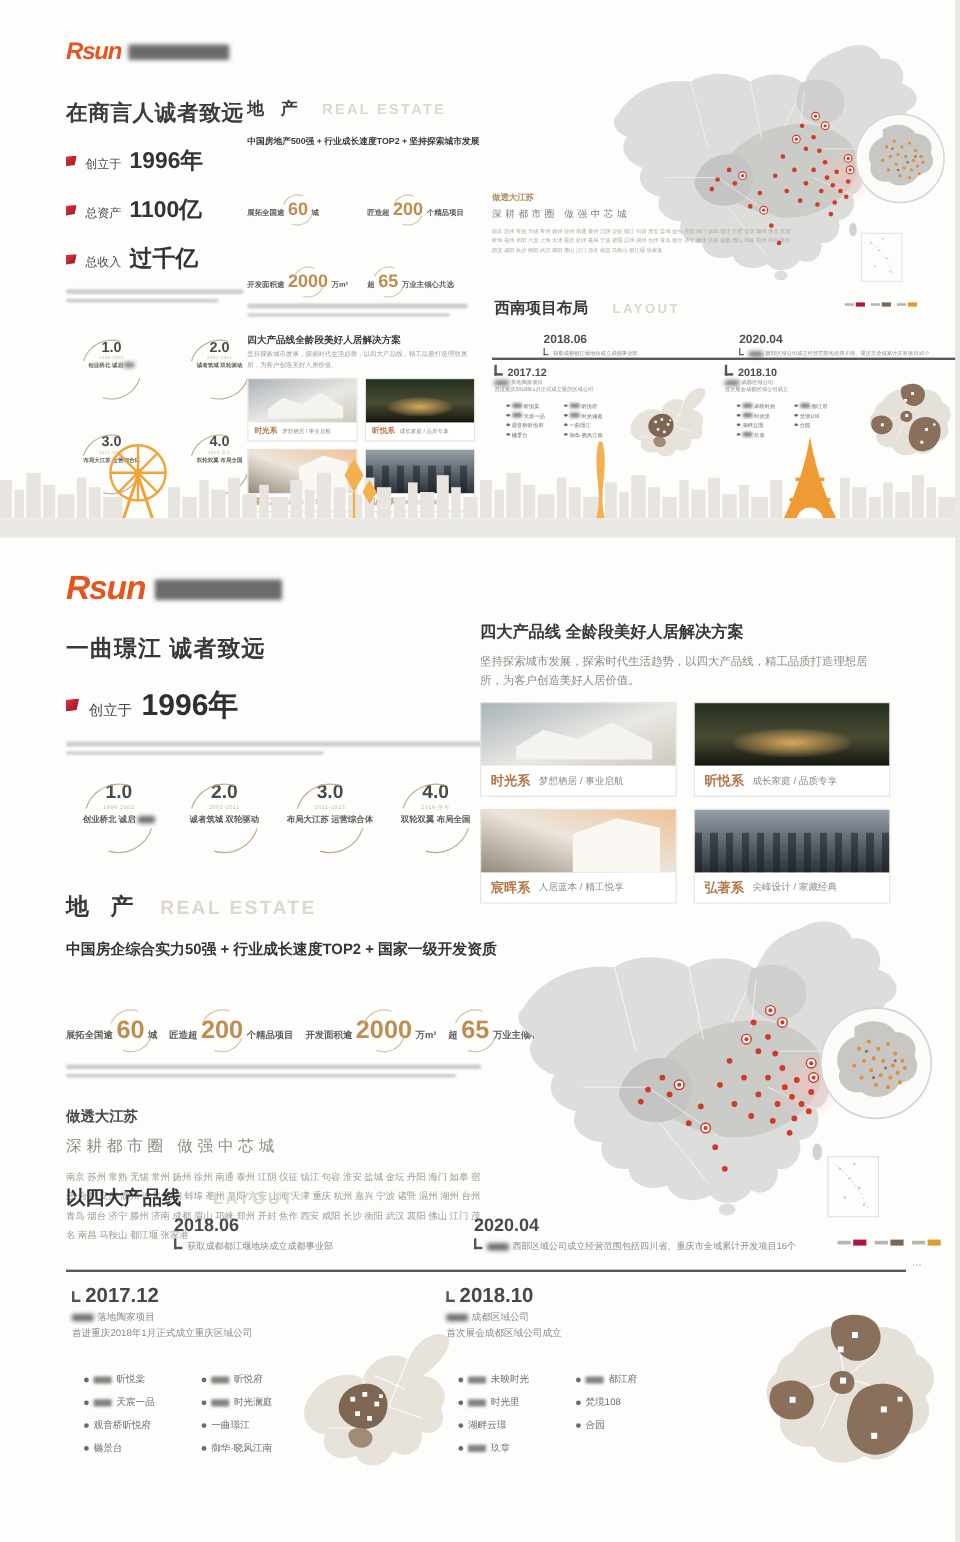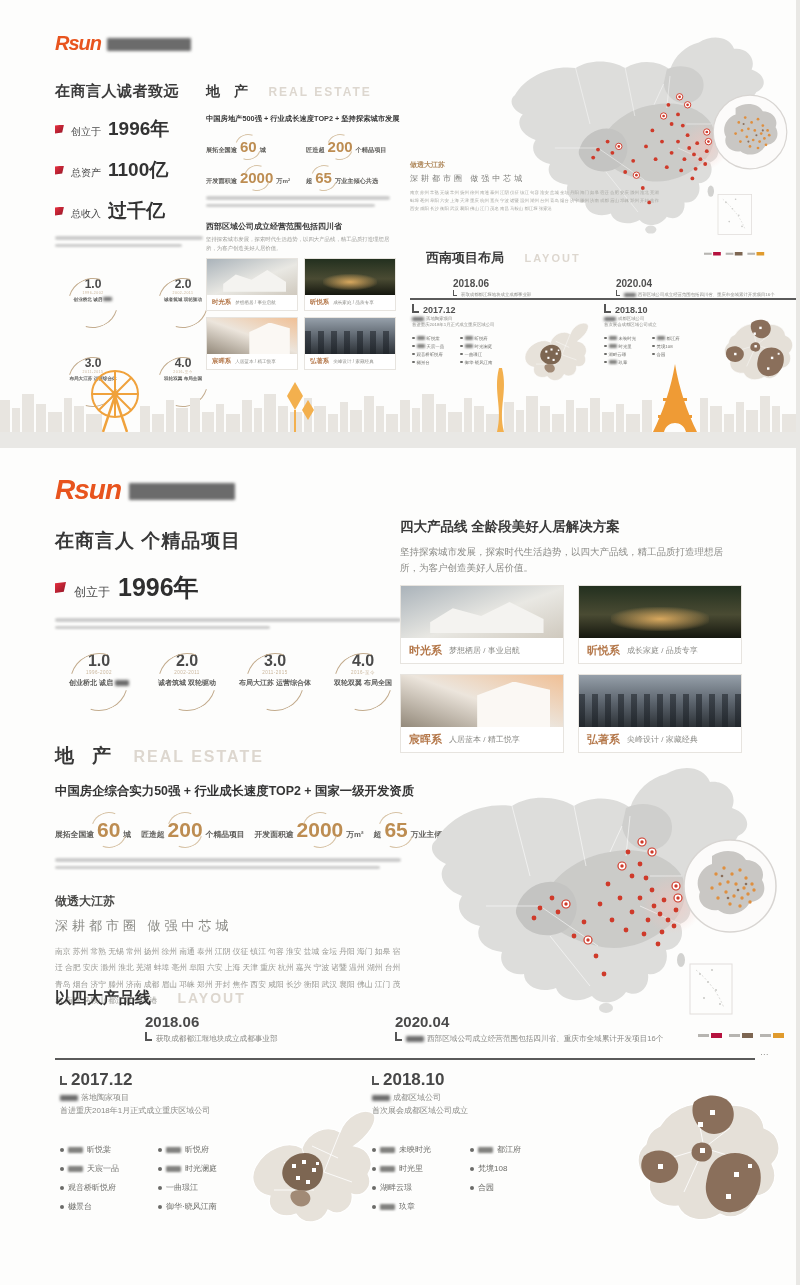--- a/index.html
+++ b/index.html
@@ -28,21 +28,21 @@
   .era::before{content:"";position:absolute;left:50%;top:50%;width:var(--c);height:var(--c);
     border-radius:50%;border:1.3px solid #c3ac8e;border-left-color:transparent;border-right-color:transparent;
     transform:translate(-50%,-50%) rotate(-28deg);}
   .era-num{font-weight:700;color:#4a4a4a;line-height:1.05;}
   .era-years{color:#c9b59a;letter-spacing:.5px;}
   .era-label{color:#5d5d5b;font-weight:600;white-space:nowrap;}
 
   
   .stat{white-space:nowrap;}
   .s-pre,.s-suf{color:#5f5e5b;font-weight:600;}
-  .s-num{position:relative;display:inline-block;color:#bd8d52;font-weight:700;padding:0 3px;}
+  .s-num{position:relative;display:inline-block;color:#bd8d52;font-weight:700;padding:0 3px;margin-top:29px;}
   .s-num::before{content:"";position:absolute;left:50%;top:50%;width:var(--sc);height:var(--sc);
     border-radius:50%;border:1.2px solid #d7c3a6;border-left-color:transparent;border-right-color:transparent;
     transform:translate(-50%,-50%) rotate(-24deg);}
 
   
   .cards{display:grid;grid-template-columns:repeat(2,var(--cw));gap:var(--cg);}
   .card{width:var(--cw);background:#fff;border:1px solid #e7e4df;box-sizing:border-box;}
   .card-img{width:100%;height:var(--ch);position:relative;overflow:hidden;}
   .card-cap{display:flex;align-items:center;gap:var(--capg);padding:var(--capp);}
   .card-name{color:#b5794c;font-weight:700;}
@@ -54,39 +54,39 @@
   .cards div.card:nth-of-type(2) .card-img::before{content:"";position:absolute;left:20%;top:40%;width:60%;height:45%;
     background:radial-gradient(ellipse at center,#d8a85e 0%,rgba(216,168,94,.25) 60%,transparent 75%);}
   .cards div.card:nth-of-type(3) .card-img{background:linear-gradient(200deg,#f0c096,#ece5dc 50%,#93897a);}
   .cards div.card:nth-of-type(3) .card-img::before{content:"";position:absolute;right:8%;top:12%;width:45%;height:88%;
     background:#fbf8f4;clip-path:polygon(0 30%,50% 0,100% 18%,100% 100%,0 100%);}
   .cards div.card:nth-of-type(4) .card-img{background:linear-gradient(180deg,#96a0aa,#59616a 55%,#2d3237);}
   .cards div.card:nth-of-type(4) .card-img::before{content:"";position:absolute;inset:35% 0 0 0;
     background:repeating-linear-gradient(90deg,rgba(25,30,36,.55) 0 6px,transparent 6px 13px);}
 
   
-  .projects{display:flex;flex-wrap:wrap;}
+  .projects{display:flex;flex-wrap:wrap;margin-left:10px;}
   .proj{display:flex;align-items:center;}
   .dot{display:inline-block;border-radius:50%;background:#6b6b68;}
   .proj-name{color:#6e6e6a;}
   .rd-p{display:inline-block;background:#5a5a57;opacity:.75;filter:blur(1.2px);border-radius:1px;}
 
   
   .legend{display:flex;gap:7px;align-items:center;}
   .lg{display:flex;align-items:center;gap:2px;}
   .lg-t{display:inline-block;width:11px;height:3px;background:#b7b5b1;filter:blur(.6px);}
   .lg-s{display:inline-block;width:11px;height:5px;}
   .lg:nth-child(1) .lg-s{background:#b5123e;}
   .lg:nth-child(2) .lg-s{background:#7d6652;}
   .lg:nth-child(3) .lg-s{background:#e09b2d;}
 
   
   #a-logo{left:55px;top:32px;font-size:20px;}
   #a-left{left:55px;top:82px;width:150px;}
-  #a-left .slogan{font-size:15px;font-weight:700;color:#3c3c3c;letter-spacing:.5px;}
+  #a-left .slogan{font-size:18px;font-weight:700;color:#3c3c3c;letter-spacing:.5px;}
   .factA{margin-top:15px;display:flex;align-items:baseline;gap:7px;}
   .factA .flag{width:9px;height:9px;align-self:center;}
   .factA .pre{font-size:10px;color:#4a4a4a;}
   .factA .val{font-size:19px;font-weight:700;color:#333;}
   #a-eras{grid-template-columns:76px 76px;gap:12px 14px;margin-top:22px;}
   #a-eras .era{--c:48px;height:58px;padding-top:9px;}
   #a-eras .era-num{font-size:12px;}
   #a-eras .era-years{font-size:3.5px;}
   #a-eras .era-label{font-size:4.6px;margin-top:2px;}
   #a-eras .rd{width:9px;height:4px;margin-left:1px;}
@@ -102,21 +102,21 @@
   #a-prod .p-desc{font-size:5.4px;color:#9b9b97;line-height:1.6;margin-top:3px;}
   #a-cards{--cw:92px;--ch:36px;--cg:6px;--capg:4px;--capp:3px 5px;margin-top:6px;}
   #a-cards .card-name{font-size:6.4px;}
   #a-cards .card-tag{font-size:4.6px;}
   #a-right{left:408px;top:0;width:392px;height:380px;}
   #a-map{left:70px;top:28px;}
   #a-region{left:2px;top:160px;width:250px;}
   #a-region .r1{font-size:7px;font-weight:700;color:#b08a5e;}
   #a-region .r2{font-size:8px;color:#7d7d79;letter-spacing:3px;margin-top:3px;}
   #a-region .r-cities{font-size:4.4px;color:#a9a9a4;line-height:1.8;margin-top:5px;}
-  #a-layout{left:18px;top:248px;}
+  #a-layout{left:4px;top:248px;}
   #a-layout .lt{font-size:13px;font-weight:700;color:#3a3a3a;}
   #a-layout .outline-en{font-size:11px;margin-left:16px;}
   #a-e1{left:45px;top:278px;}#a-e2{left:208px;top:278px;}
   .evA .ev-date{font-size:10px;font-weight:700;color:#4f4f4f;}
   .evA .ev-text{font-size:4.4px;color:#8b8b87;margin-top:1px;}
   .evA .corner{width:3px;height:5px;border-width:1.5px;}
   #a-rule{left:2px;top:298px;width:388px;height:1.5px;}
   #a-b1{left:4px;top:304px;width:186px;}
   #a-b2{left:196px;top:304px;width:194px;}
   .blkA .blk-date{font-size:9px;font-weight:700;color:#4f4f4f;}
@@ -497,21 +497,21 @@
 
           <div class="stat">
             <span class="s-pre">超</span><span class="s-num">65</span><span class="s-suf">万业主倾心共选</span>
           </div>
         </div>
       <div style="margin-top:10px;width:184px">
         <div class="bl" style="width:100%"></div>
           <div class="bl" style="width:92%"></div>
       </div>
       <div id="a-prod">
-        <div class="p-title">西部区域公司成立经营范围包括四川省</div>
+        <div class="p-title">四大产品线全龄段美好人居解决方案</div>
         <div class="p-desc">坚持探索城市发展，探索时代生活趋势，以四大产品线，精工品质打造理想居所，为客户创造美好人居价值。</div>
         <div class="cards" id="a-cards">
 
             <div class="card">
               <div class="card-img"></div>
               <div class="card-cap">
                 <span class="card-name">时光系</span>
                 <span class="card-tag">梦想栖居 / 事业启航</span>
               </div>
             </div>
@@ -688,21 +688,21 @@
         <use href="#sym-sky" width="800" height="72"></use>
       </svg>
   </section>
 
   <section class="panel" id="panelB">
     <div class="abs" id="b-logo">
       <span class="logo-latin">Rsun</span><span class="rd rd-logo-b"></span>
     </div>
 
     <div class="abs" id="b-left">
-      <div class="slogan">在商言人 个精品项目</div>
+      <div class="slogan">一曲璟江 诚者致远</div>
       <div id="b-facts">
 
           <div class="factB">
             <span class="flag"></span>
             <span class="pre">创立于</span>
             <span class="val">1996年</span>
           </div>
 
         </div>
       <div id="b-blur1">

